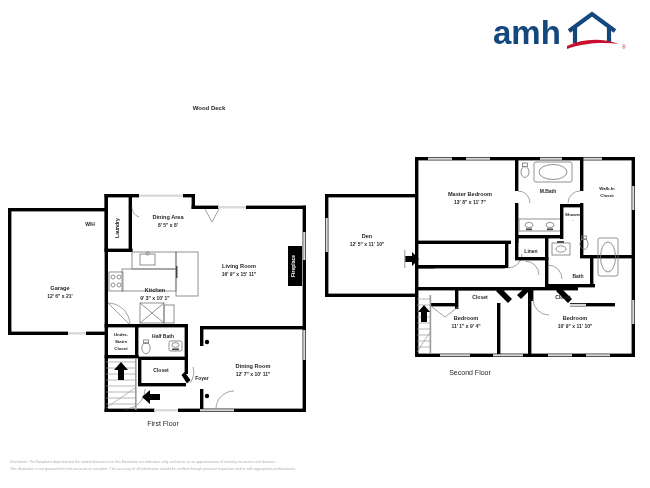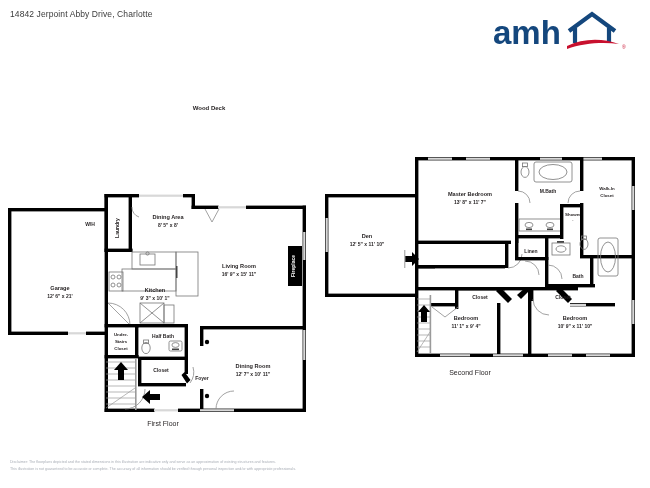--- a/index.html
+++ b/index.html
@@ -60,21 +60,20 @@
   .rmtiny { font-family: "Liberation Sans", sans-serif; font-weight: bold; font-size: 4.4px; fill:#231f20; text-anchor: middle; }
   .flabel { font-family: "Liberation Sans", sans-serif; font-size: 7px; fill:#231f20; text-anchor: middle; }
   .deck { font-family: "Liberation Sans", sans-serif; font-weight: bold; font-size: 6px; fill:#231f20; text-anchor: middle; }
   .fpt { font-family: "Liberation Sans", sans-serif; font-weight: bold; font-size: 5px; fill:#ffffff; text-anchor: middle; }
 </style>
 </head>
 <body>
 
 <div id="page">
 
-  <div id="address">14842 Jerpoint Abby Drive, Charlotte</div>
 
   <svg id="logo" viewBox="0 0 145 46">
     <text x="2" y="36" font-family="Liberation Sans, sans-serif" font-size="33" font-weight="bold" fill="#14477d">amh</text>
 
     <g fill="none" stroke="#14477d" stroke-width="4.2" stroke-linejoin="miter">
       <path d="M78 23 L101 6 L124 23"></path>
       <path d="M84 20 L84 35"></path>
       <path d="M118 20 L118 35"></path>
     </g>
 

